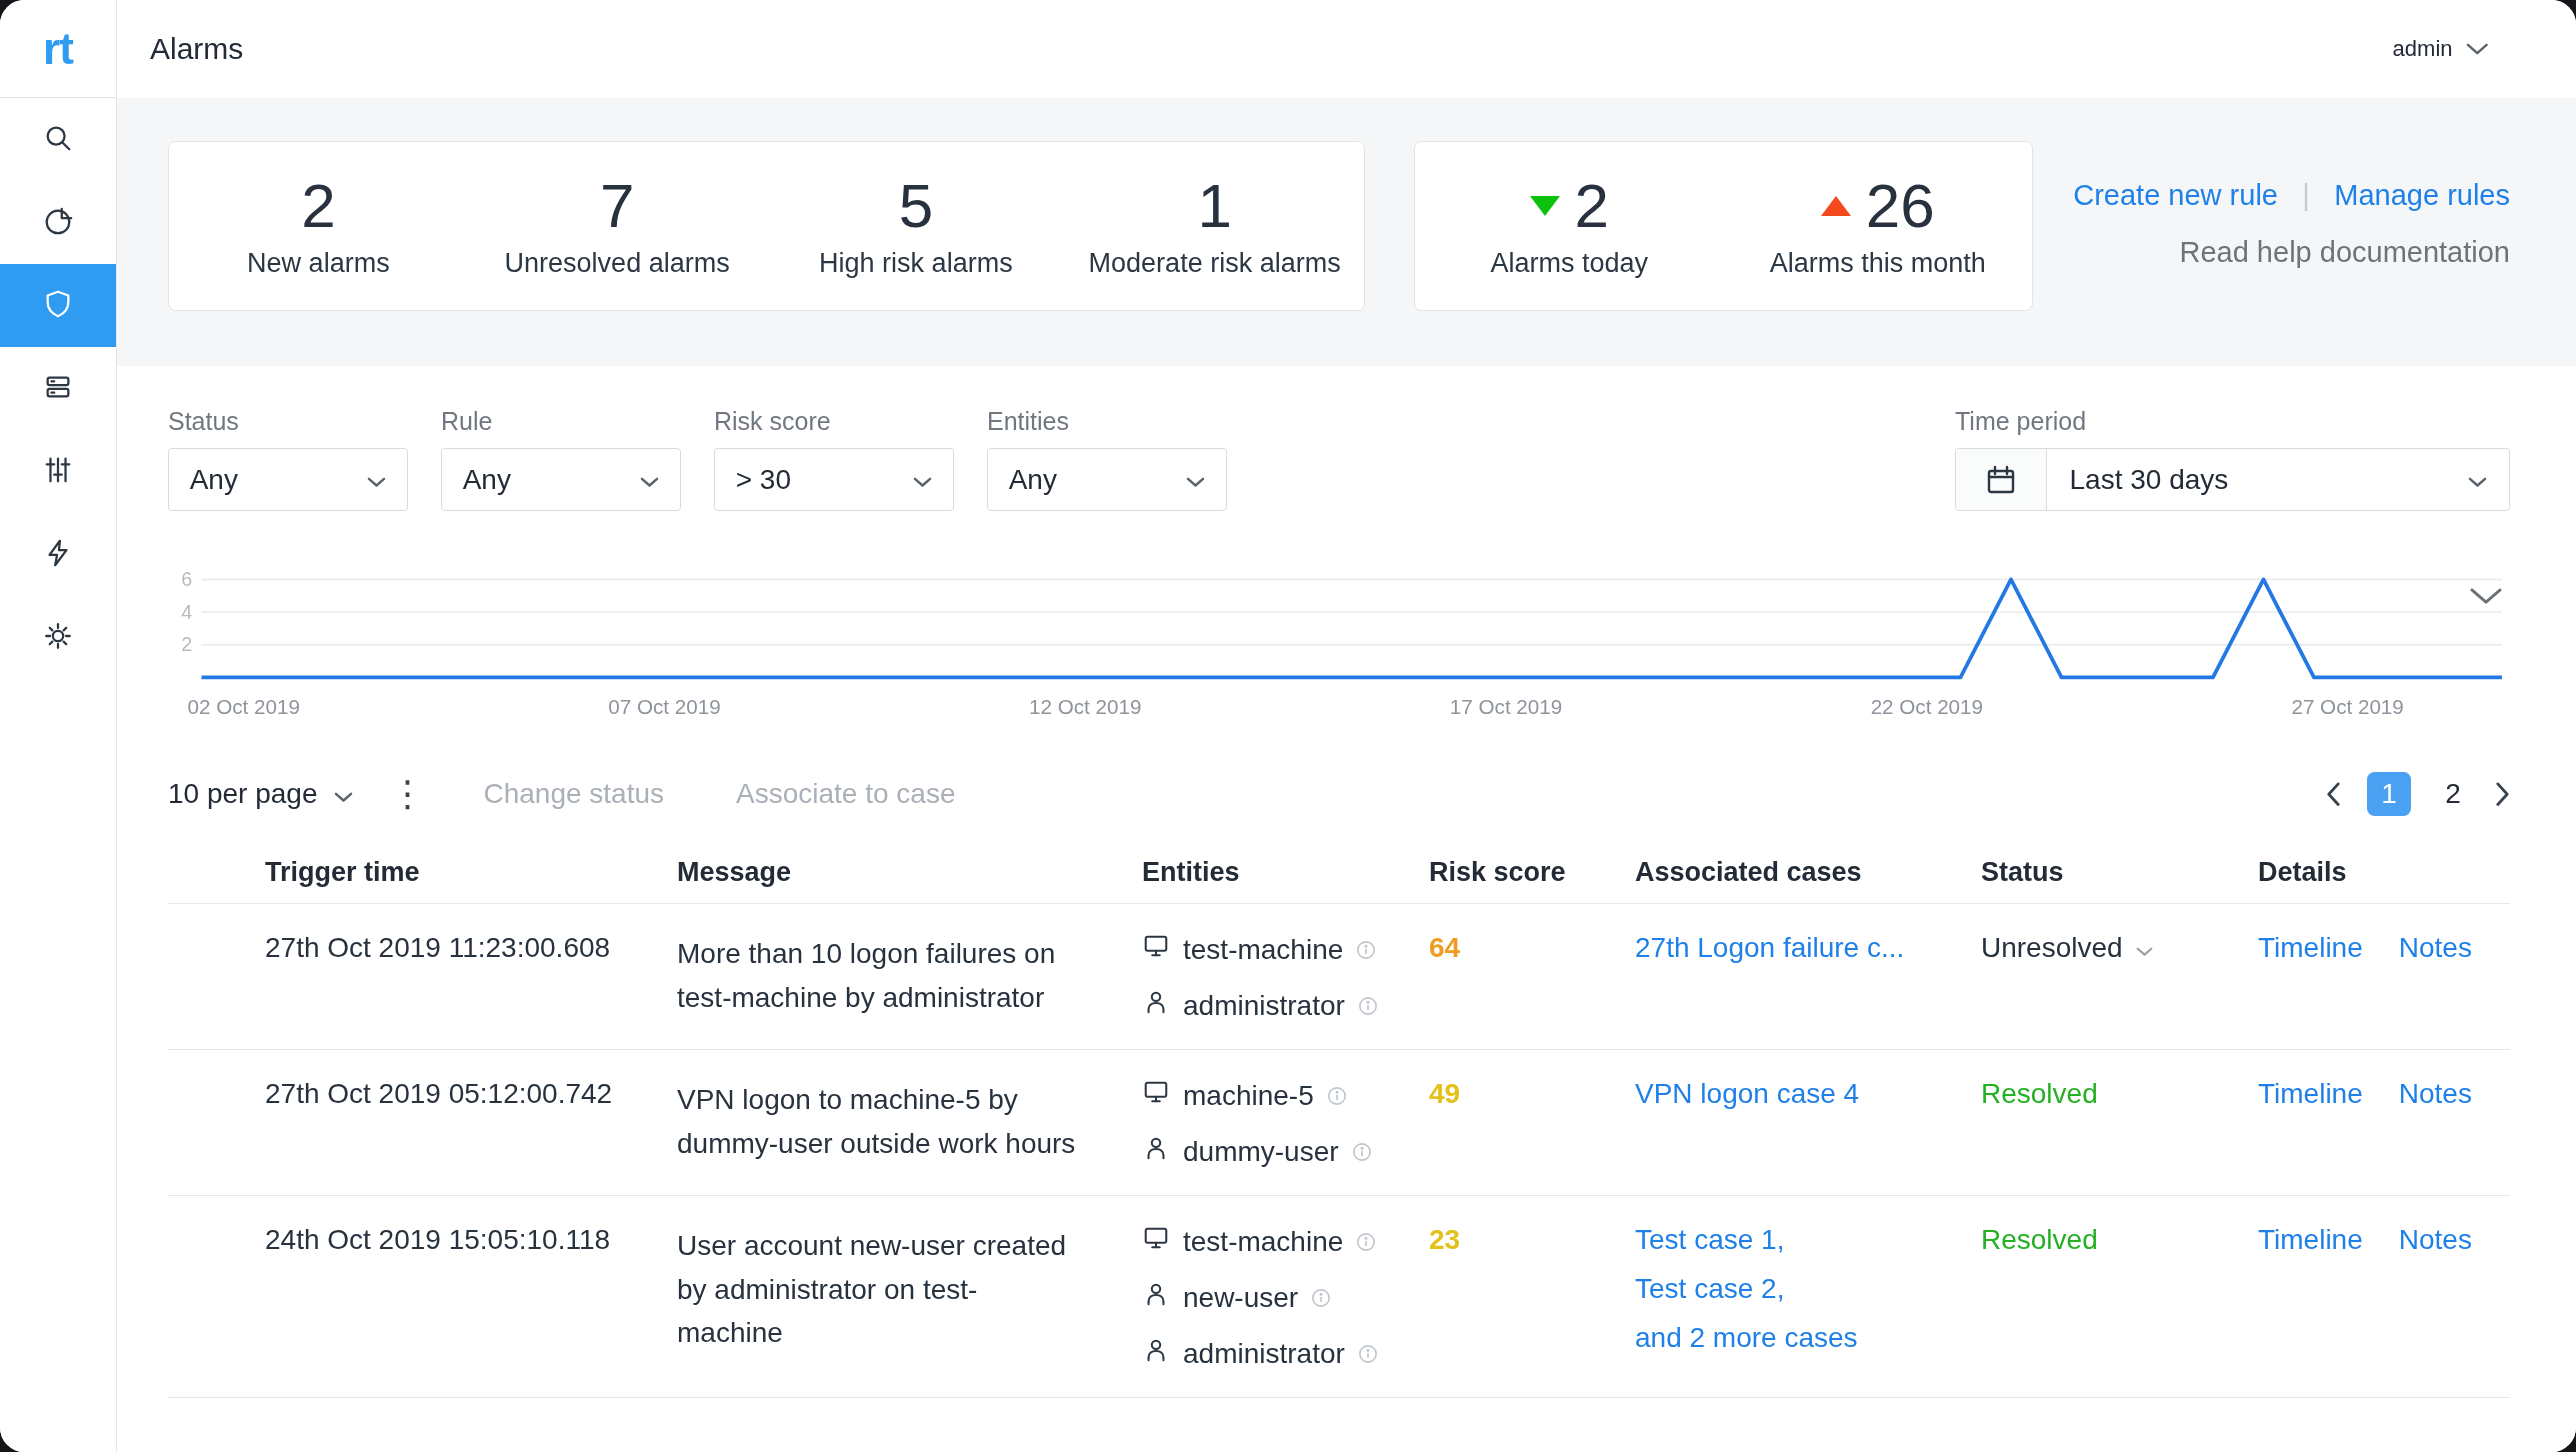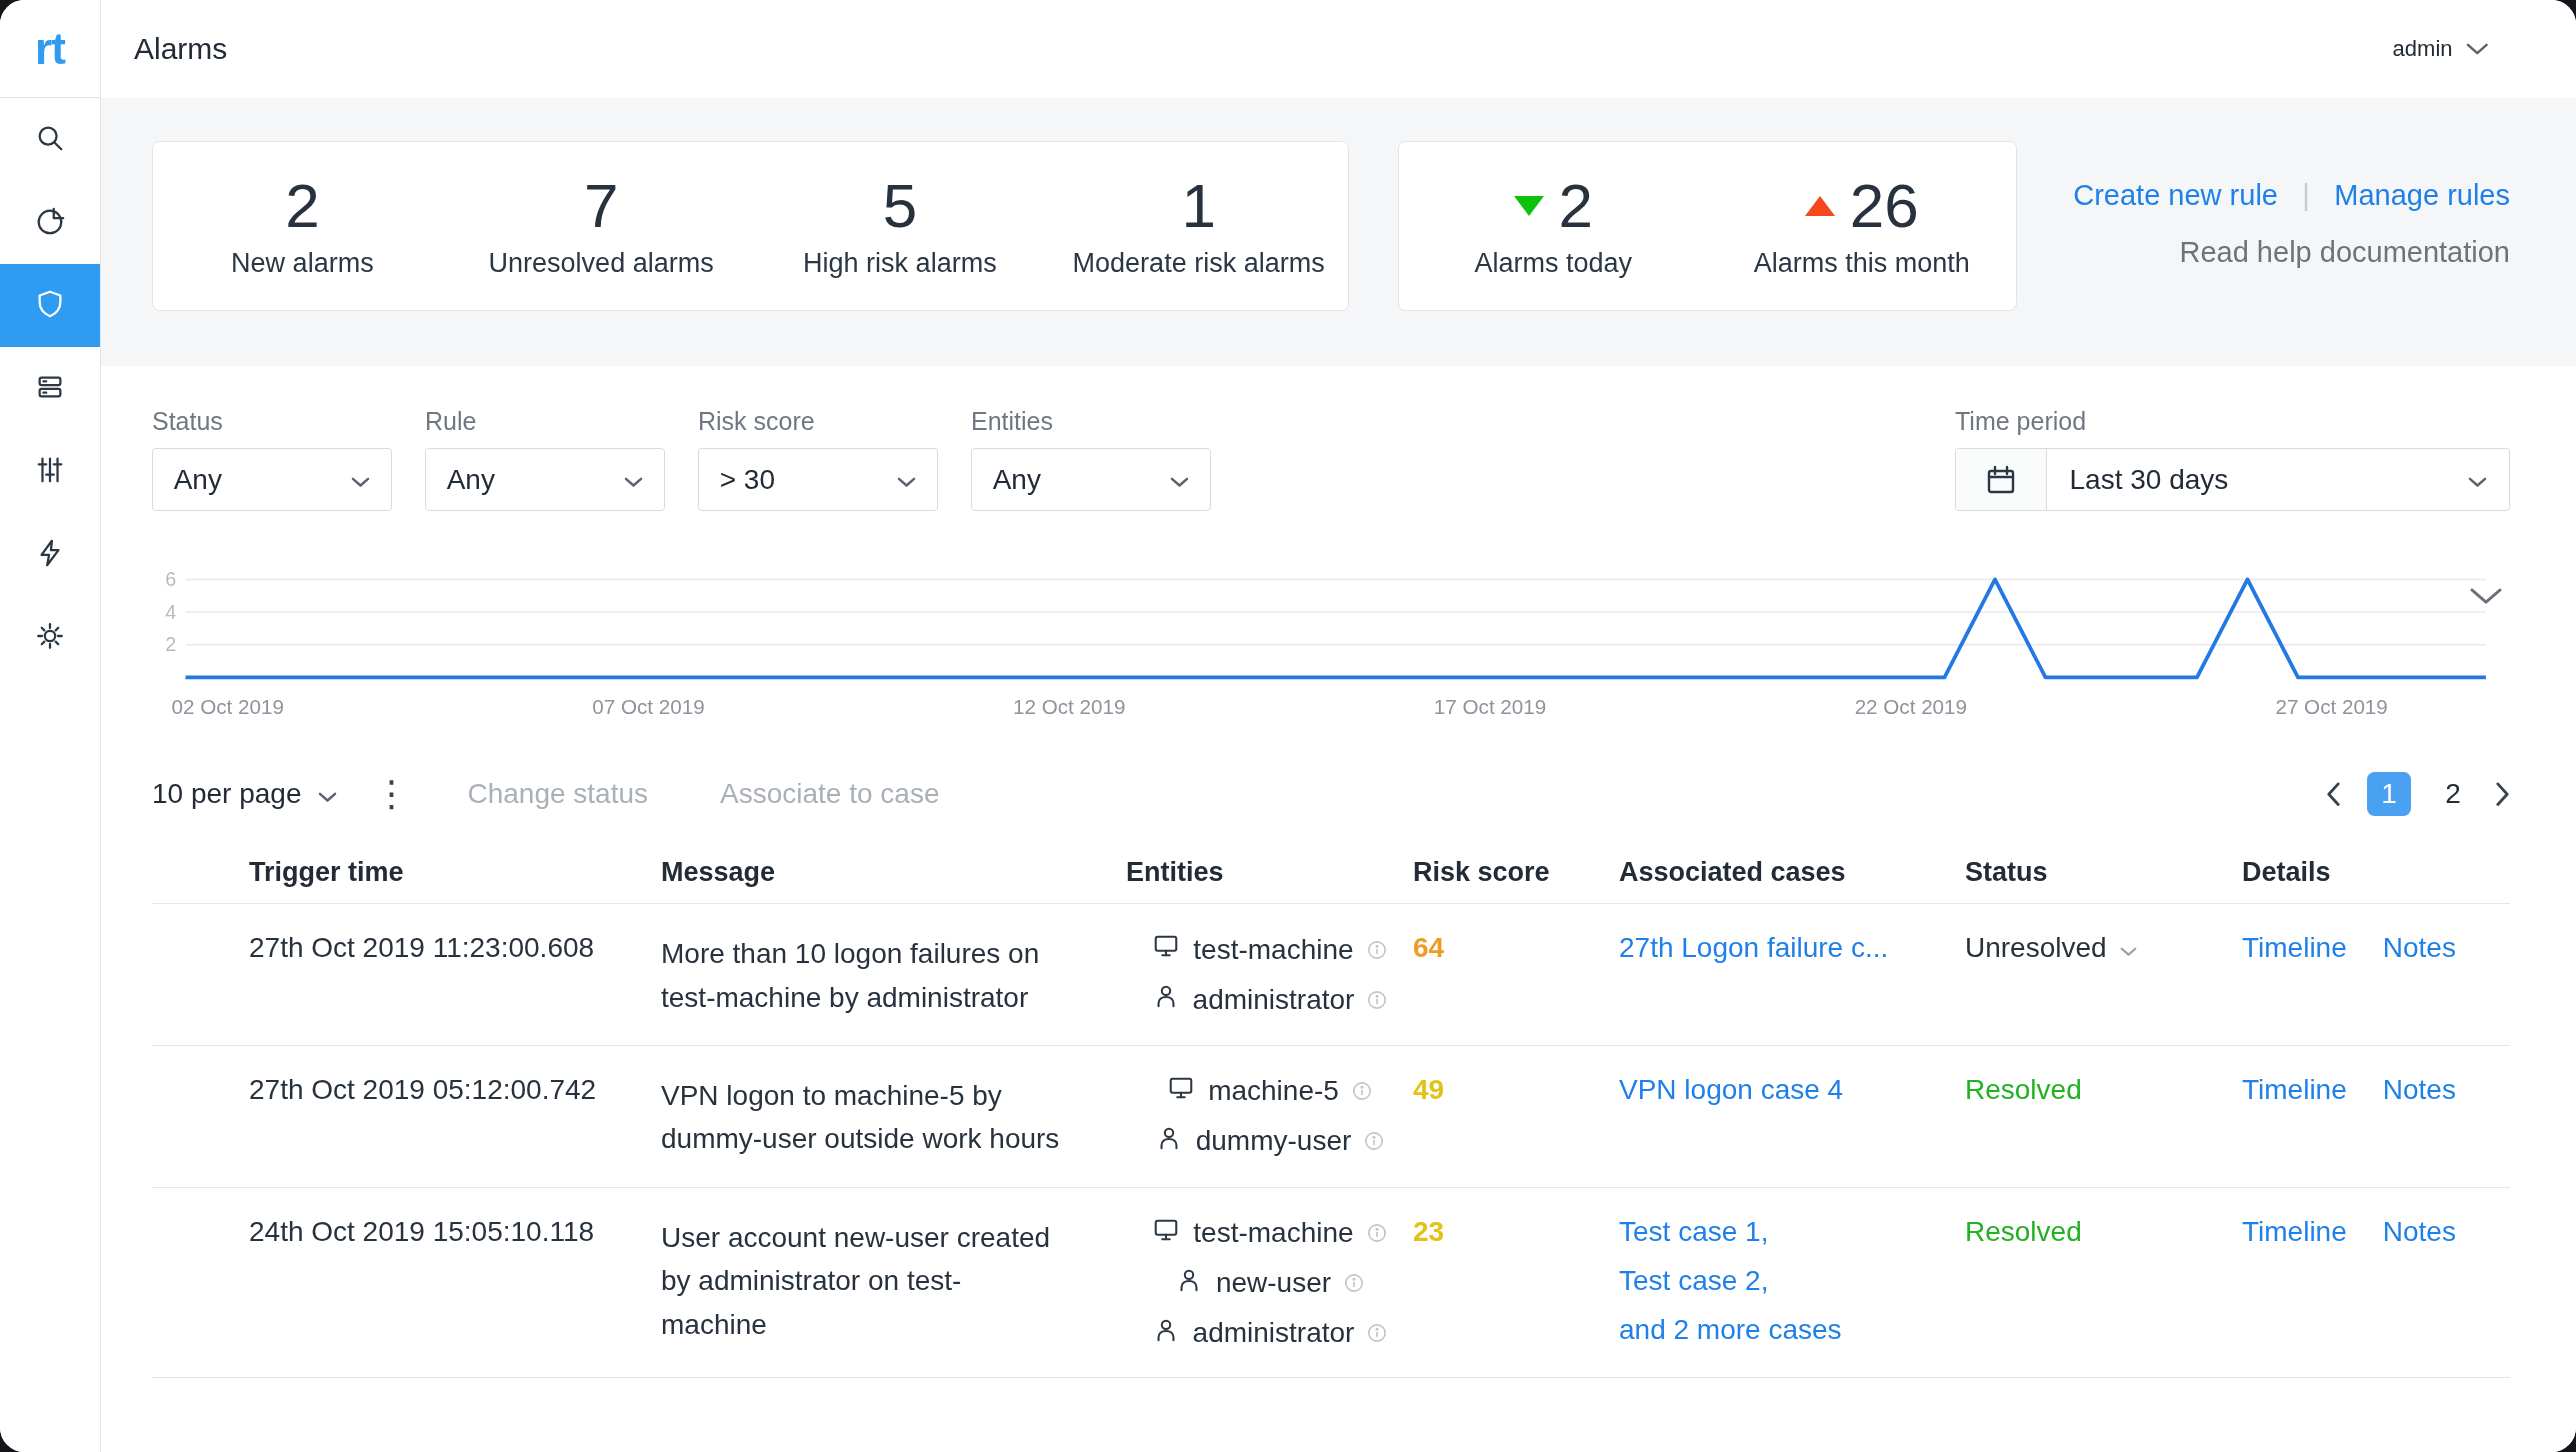--- a/index.html
+++ b/index.html
@@ -2,21 +2,21 @@
 <html style="font-size:15px"><head>
 <meta charset="utf-8">
 <style>
   html,body{margin:0;padding:0;background:#14161a;}
   *{box-sizing:border-box;}
   .frame{
     width:2576px;height:1452px;background:#ffffff;border-radius:24.4px;overflow:hidden;
     display:flex;font-family:"Liberation Sans", sans-serif;color:#28323e;position:relative;
   }
   
-  .sidebar{width:101px;background:#fff;border-right:0.9px solid #e4e5e7;display:flex;flex-direction:column;align-items:stretch;flex-shrink:0;}
+  .sidebar{width:117px;background:#fff;border-right:0.9px solid #e4e5e7;display:flex;flex-direction:column;align-items:stretch;flex-shrink:0;}
   .logo-cell{height:98px;border-bottom:0.9px solid #e4e5e7;display:flex;align-items:center;justify-content:center;}
   .logo{font-size:44px;font-weight:700;color:#2f9bf1;letter-spacing:-0.9px;}
   .nav{display:flex;flex-direction:column;}
   .nav-item{height:83px;display:flex;align-items:center;justify-content:center;cursor:pointer;}
   .nav-item svg{stroke:#2c3744;fill:none;stroke-width:2.4;stroke-linecap:round;stroke-linejoin:round;}
   .nav-item.active{background:#2f9bf1;}
   .nav-item.active svg{stroke:#ffffff;}
   
   .main{flex:1;display:flex;flex-direction:column;min-width:0;}
   .topbar{height:98px;display:flex;align-items:center;justify-content:space-between;padding:0 88px 0 33px;background:#fff;}
@@ -66,21 +66,21 @@
   .pg-num{font-size:28px;color:#222b36;cursor:pointer;min-width:32px;text-align:center;}
   .pg-num.active{width:44px;height:44px;background:#4aa1f2;border-radius:7.5px;color:#fff;display:flex;align-items:center;justify-content:center;}
   
   .table{margin-top:26px;}
   .t-head,.t-row{display:grid;grid-template-columns:97px 412px 465px 287px 206px 346px 277px 1fr;}
   .t-head{height:62px;align-items:center;border-bottom:0.9px solid #e6e7e9;font-weight:700;font-size:27px;color:#222b36;}
   .t-row{padding:28px 0 26px;border-bottom:0.9px solid #e6e7e9;font-size:28px;color:#28323e;align-items:start;}
   .checkbox{width:27px;height:27px;background:#e9eaec;border-radius:5.6px;margin-left:22.5px;cursor:pointer;}
   .cell-message{padding-right:61px;line-height:1.55;}
   .cell-trigger{padding-right:28px;}
-  .entity-list{display:flex;flex-direction:column;gap:15px;align-items:center;}
+  .entity-list{display:flex;flex-direction:column;gap:21px;}
   .entity{display:flex;align-items:center;gap:13px;}
   .entity svg.ent{stroke:#2c3744;fill:none;stroke-width:2.2;stroke-linecap:round;stroke-linejoin:round;}
   .info-ic{cursor:pointer;display:flex;}
   .risk{font-weight:700;}
   .risk-high{color:#ed9d23;}
   .risk-moderate{color:#e3c117;}
   .case-list{display:flex;flex-direction:column;gap:17px;}
   .status-cell{display:flex;align-items:center;gap:13px;}
   .status-resolved{color:#23b123;}
   .details-cell{display:flex;gap:36px;}

